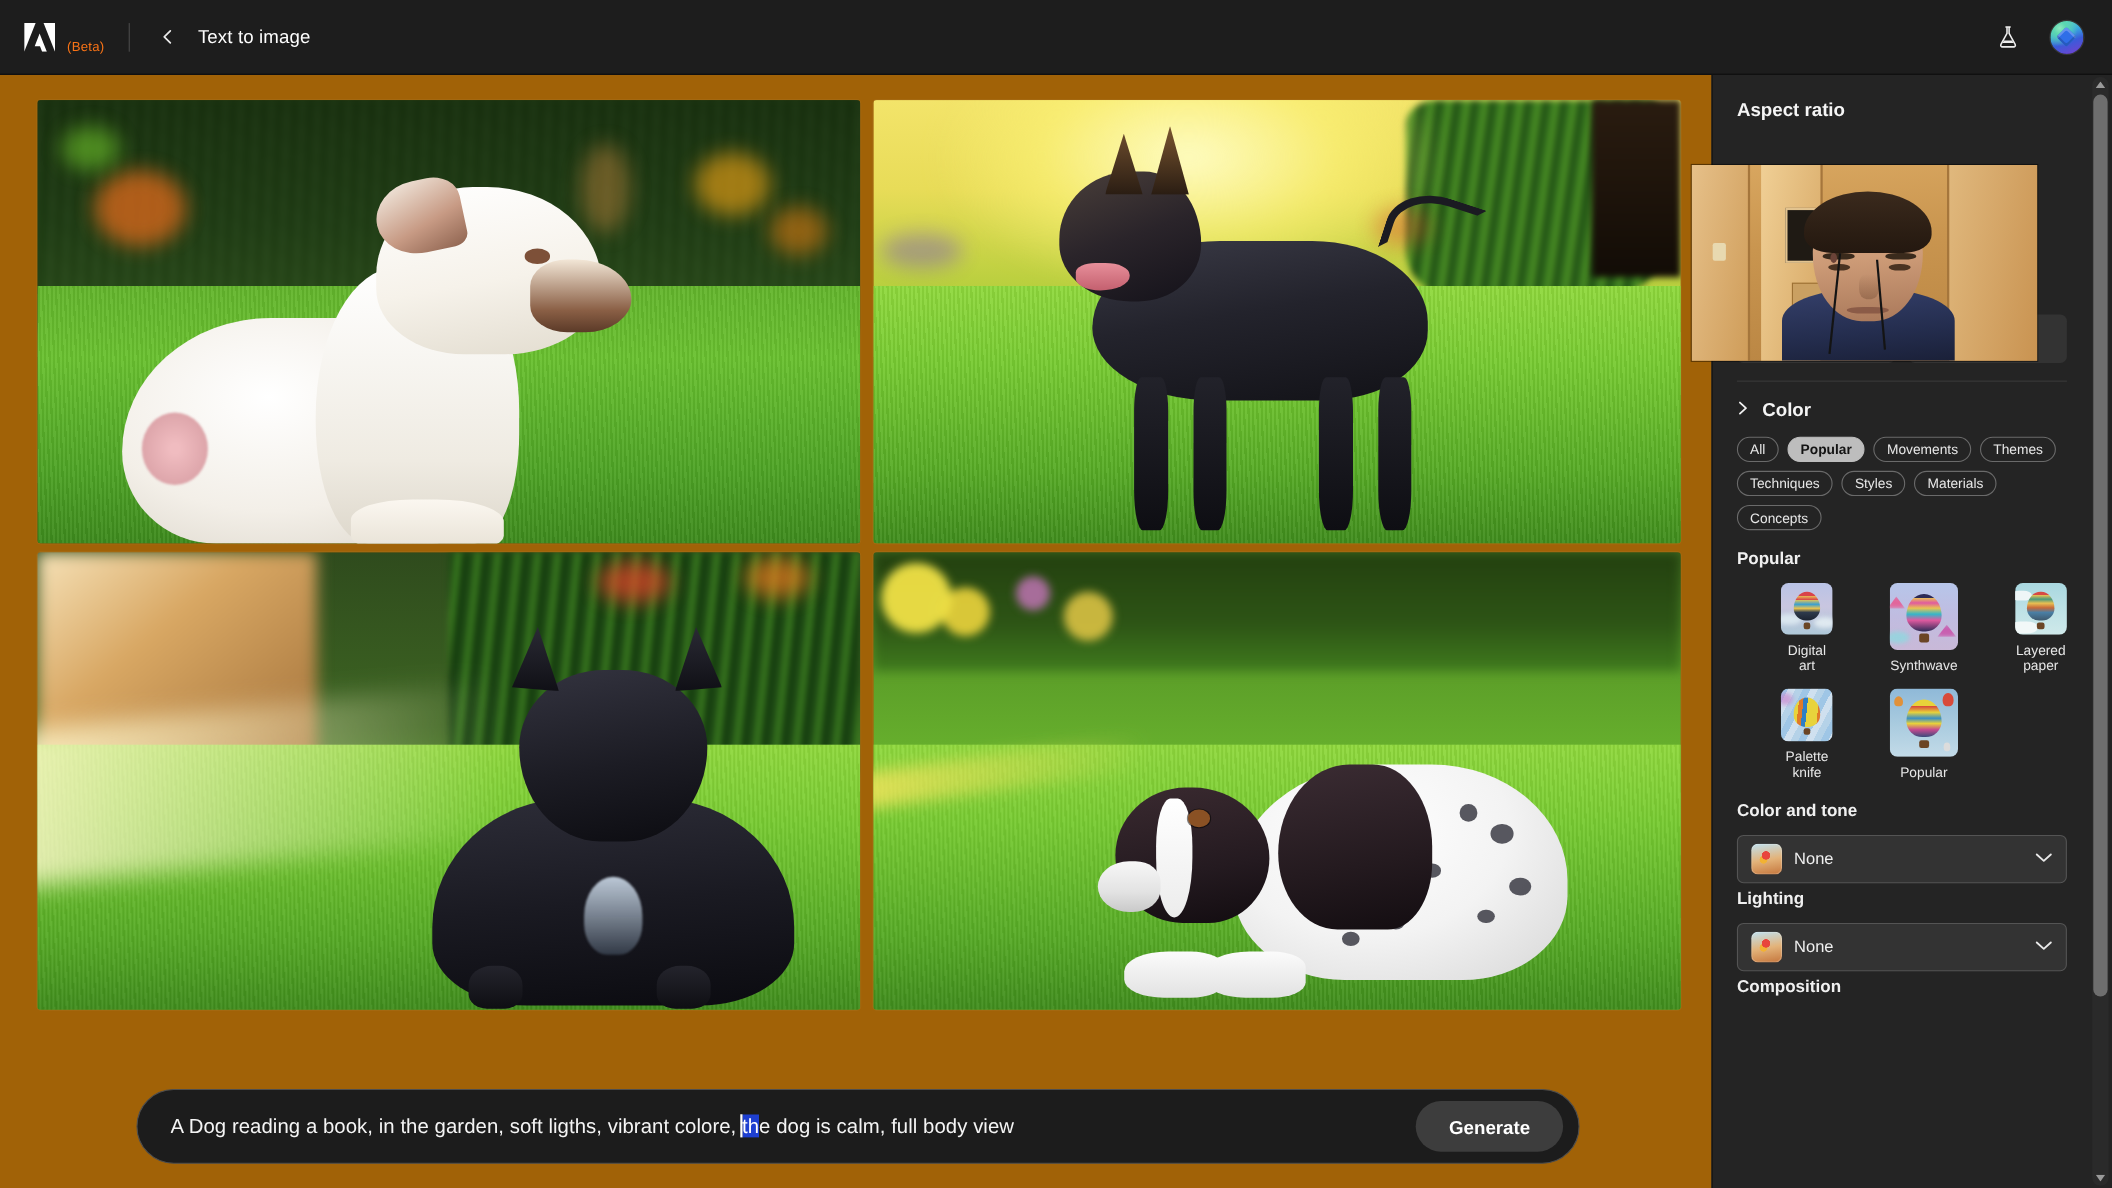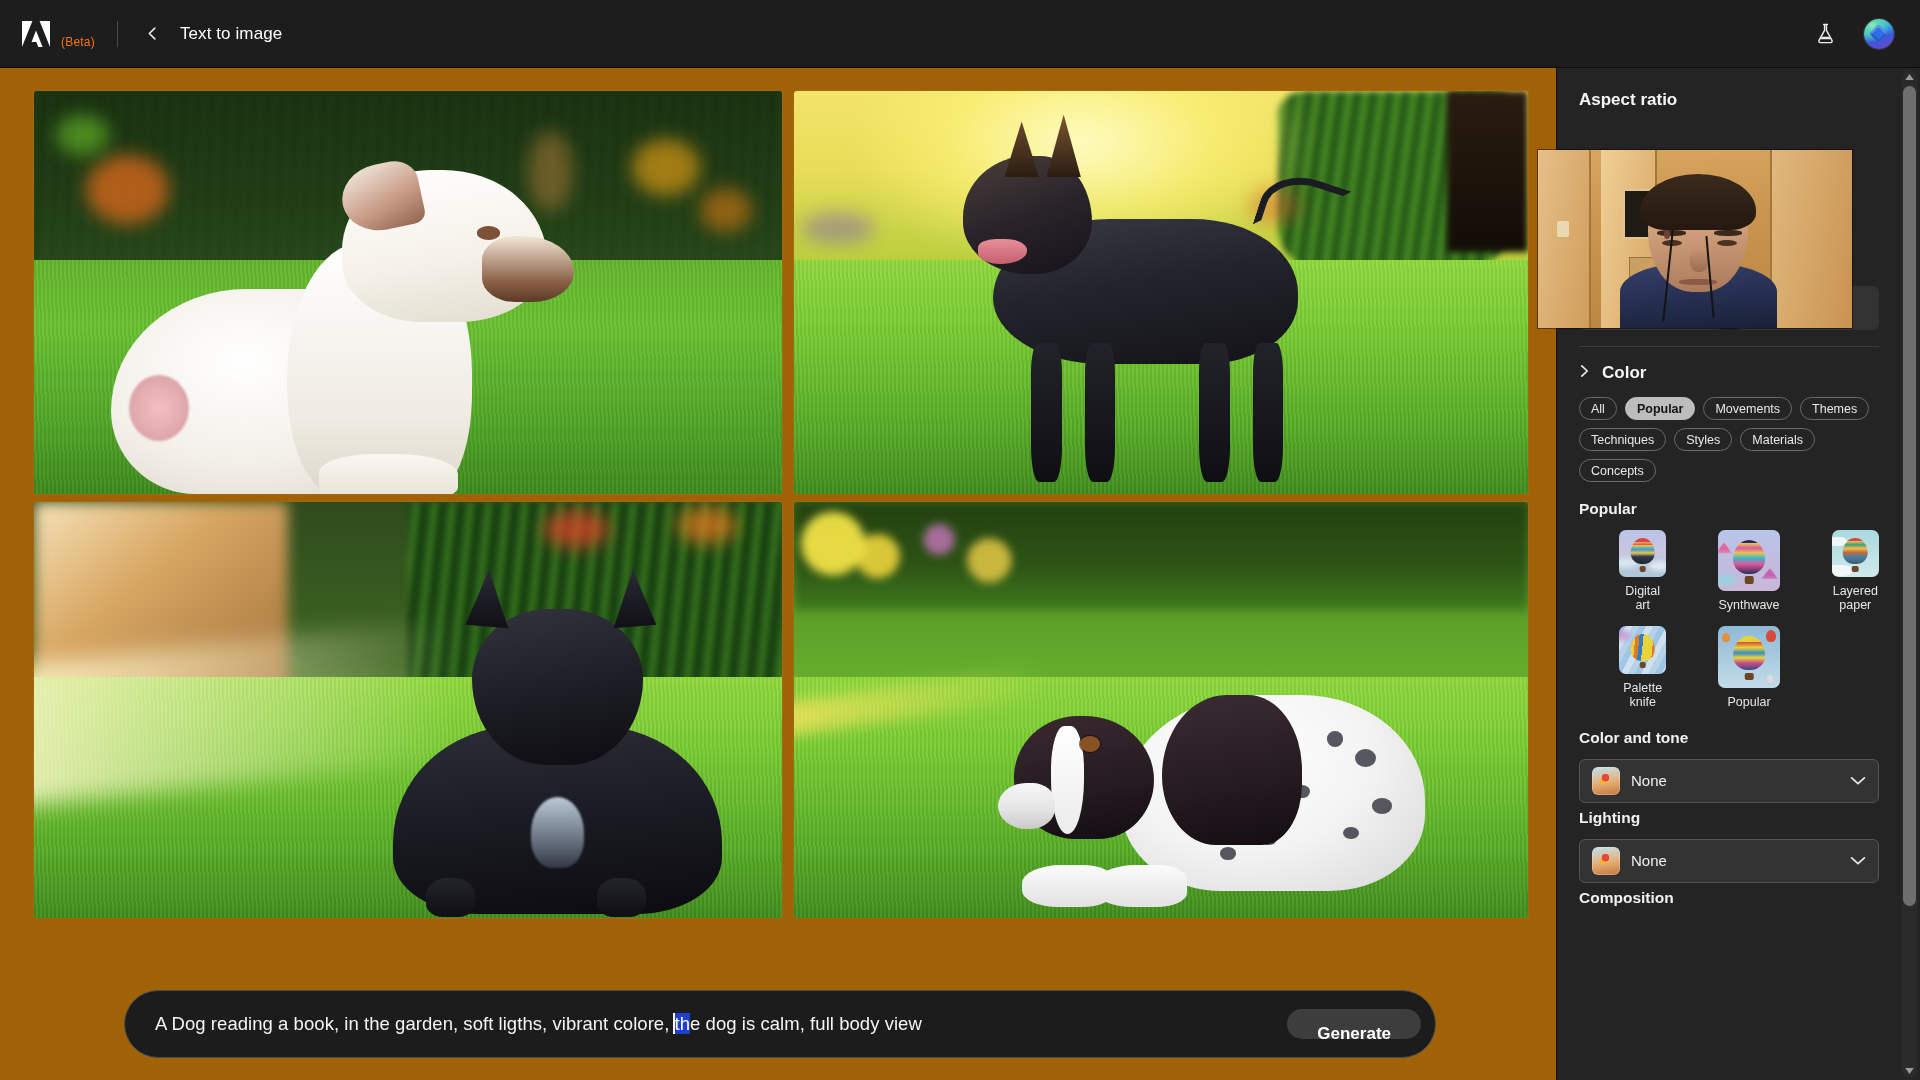--- a/index.html
+++ b/index.html
@@ -230,21 +230,21 @@
     white-space:nowrap; overflow:hidden; cursor:text;
   }
   .prompt-text .sel {
     background:#1e3fd0; color:#ffffff; position:relative;
   }
   .prompt-text .sel::before {
     content:""; position:absolute; left:-2px; top:-3px; width:2px; height:24px;
     background:#ffffff;
   }
   .generate-btn {
-    flex:none; height:30px; padding:15px 30px;
+    flex:none; height:46px; padding:15px 30px;
     background:#3d3d3d; color:#ffffff;
     border:none; border-radius:23px;
     font-size:17px; font-family:inherit; font-weight:bold;
     cursor:pointer;
   }
 
   
   .rpanel {
     position:absolute; top:68px; right:0; width:364px; height:1012px;
     background:#242424;

